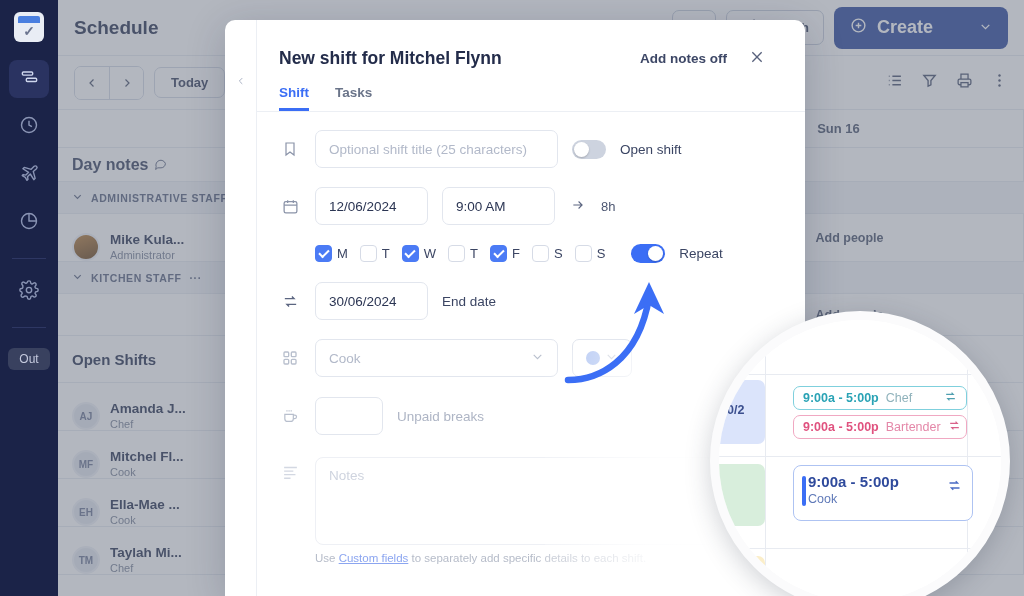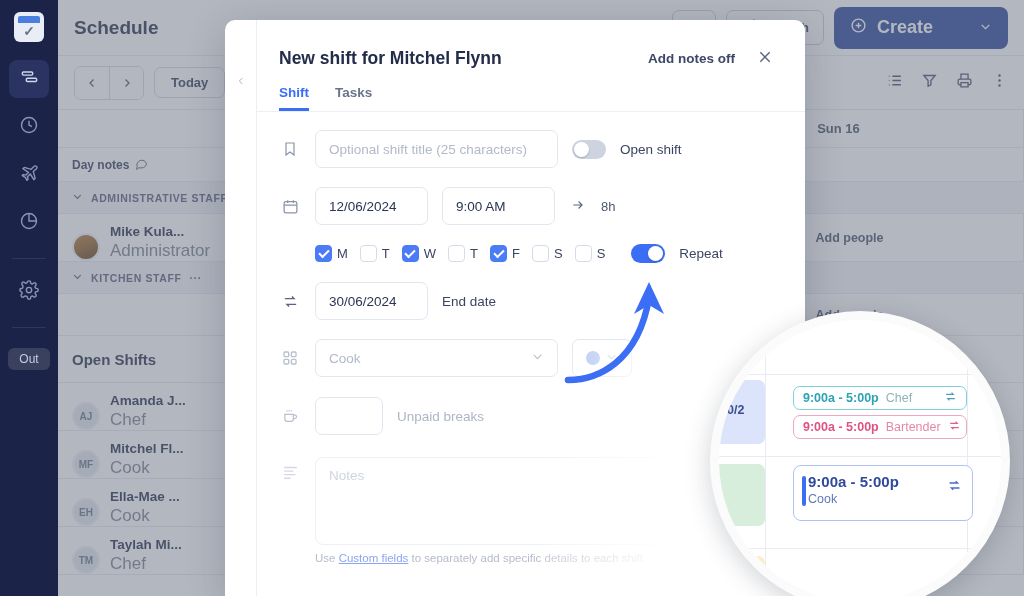--- a/index.html
+++ b/index.html
@@ -87,42 +87,42 @@
     display: flex; align-items: center; justify-content: center;
     font-size: 13px; font-weight: bold; color: #4c566f;
   }
 
   .grid-row { display: flex; border-bottom: 1px solid #e7eaf0; }
   .gr-label {
     width: 226px; border-right: 1px solid #e7eaf0; padding: 0 14px;
     display: flex; align-items: center;
   }
   .gr-cell { flex: 1; border-right: 1px solid #e7eaf0; }
-  .daynotes { font-size: 12px; font-weight: bold; color: #3b4563; display: flex; align-items: center; gap: 6px;}
+  .daynotes { font-size: 16px; font-weight: bold; color: #3b4563; display: flex; align-items: center; gap: 6px;}
 
   .group-head {
     height: 32px; background: #f2f4f8; display: flex; align-items: center;
     padding: 0 14px; gap: 8px;
     font-size: 10.5px; font-weight: bold; letter-spacing: .6px; color: #5a6480;
     border-bottom: 1px solid #e7eaf0;
   }
   .person-row { display: flex; height: 48px; border-bottom: 1px solid #e7eaf0; }
   .person-cellname {
     width: 226px; border-right: 1px solid #e7eaf0;
     display: flex; align-items: flex-end; padding: 0 14px; gap: 10px;
   }
   .avatar {
     width: 28px; height: 28px; border-radius: 50%; background: #e3e7ef;
     display: flex; align-items: center; justify-content: center;
     font-size: 10px; font-weight: bold; color: #6d7794; flex: none;
     border: 2px solid #eef1f6;
   }
   .avatar.photo { background: linear-gradient(160deg,#b8803f 0%,#6a4620 100%); }
   .pname { font-size: 13.5px; font-weight: bold; color: #2b3553; line-height: 1.25; }
-  .prole { font-size: 17px; color: #7b8499; }
+  .prole { font-size: 11px; color: #7b8499; }
   .phours { margin-left: auto; font-size: 12px; color: #4c566f; }
   .openshifts-row {
     height: 46px; display: flex; align-items: center; padding: 0 14px;
     font-size: 15px; font-weight: bold; color: #2b3553;
     border-bottom: 1px solid #e7eaf0;
   }
   .add-people {
     display: flex; align-items: center; gap: 8px;
     font-size: 12.5px; font-weight: bold; color: #4c566f;
     justify-content: center; height: 100%;
@@ -150,21 +150,21 @@
     box-shadow: 0 8px 40px rgba(20,30,60,.20);
     z-index: 10; overflow: hidden;
   }
   .modal-collapse {
     position: absolute; left: 0; top: 0; width: 32px; height: 100%;
     border-right: 1px solid #eceff4;
     display: flex; justify-content: center; padding-top: 52px;
     color: #aab2c4; font-size: 15px;
   }
   .modal-body { margin-left: 32px; height: 100%; }
-  .modal-head { padding: 28px 32px 0 22px; display: flex; align-items: center; }
+  .modal-head { padding: 28px 40px 0 22px; display: flex; align-items: center; }
   .modal-title { font-size: 17.5px; font-weight: bold; color: #232c4a; }
   .mh-spacer { flex: 1; }
   .addtimeoff { font-size: 13.5px; font-weight: bold; color: #3d4766; margin-right: 22px; }
   .close-x { font-size: 19px; color: #58617c; line-height: 1; }
 
   .tabs { display: flex; gap: 26px; padding: 16px 22px 0; border-bottom: 1px solid #eceff4; }
   .tab { font-size: 13.5px; font-weight: bold; color: #6a7489; padding-bottom: 11px; }
   .tab.active { color: #3b6ef5; box-shadow: inset 0 -3px 0 #3b6ef5; }
 
   .form { padding: 18px 22px 0; }

